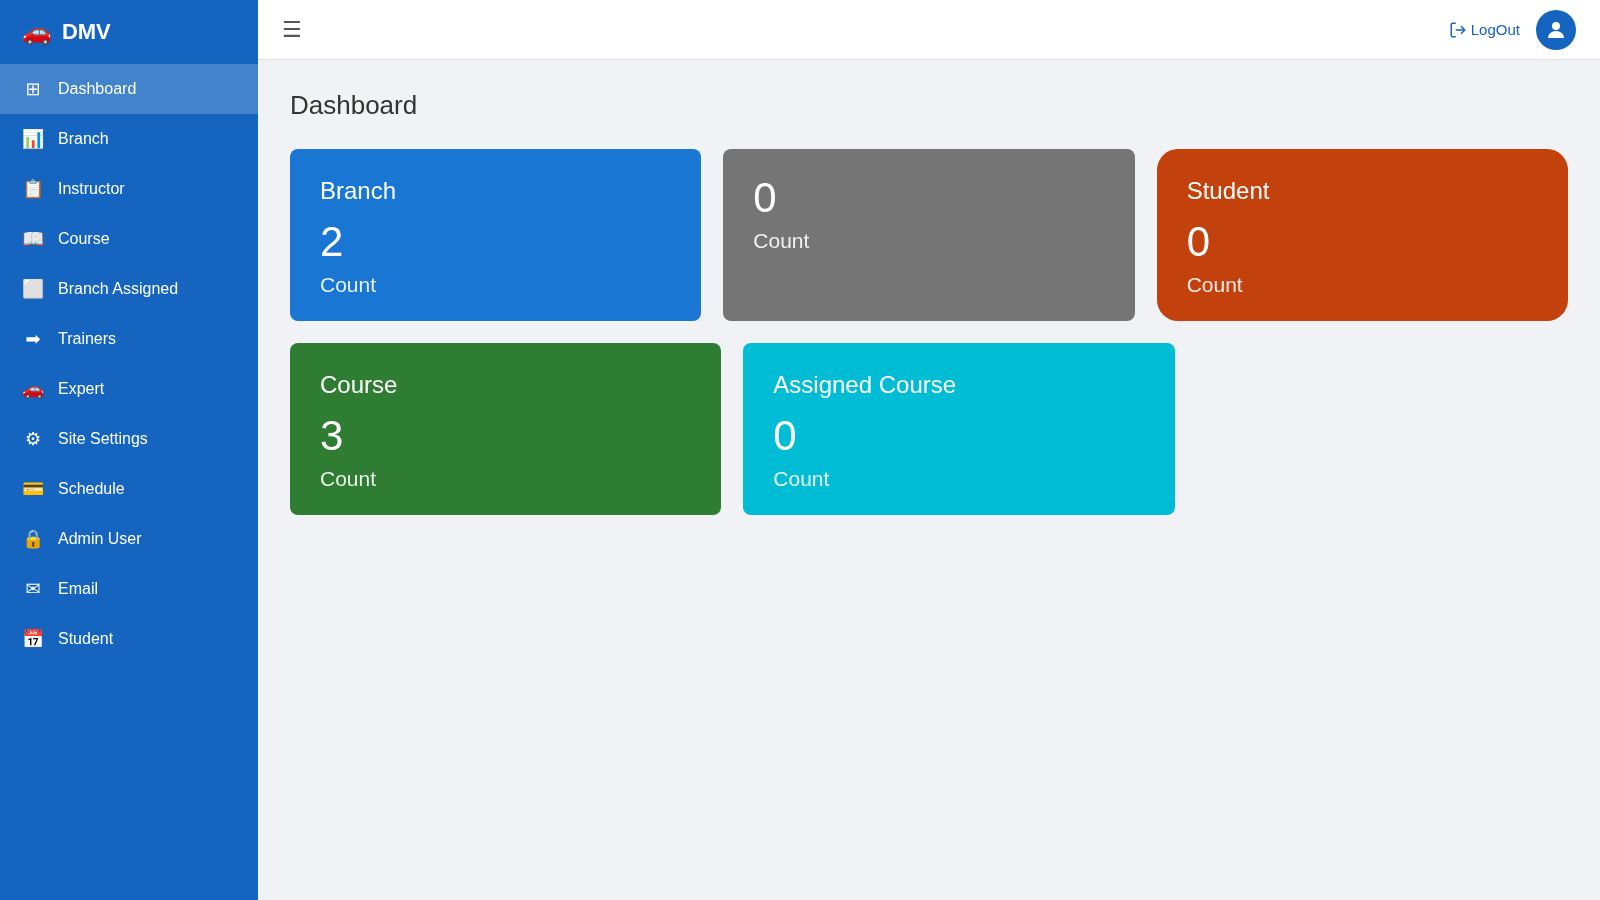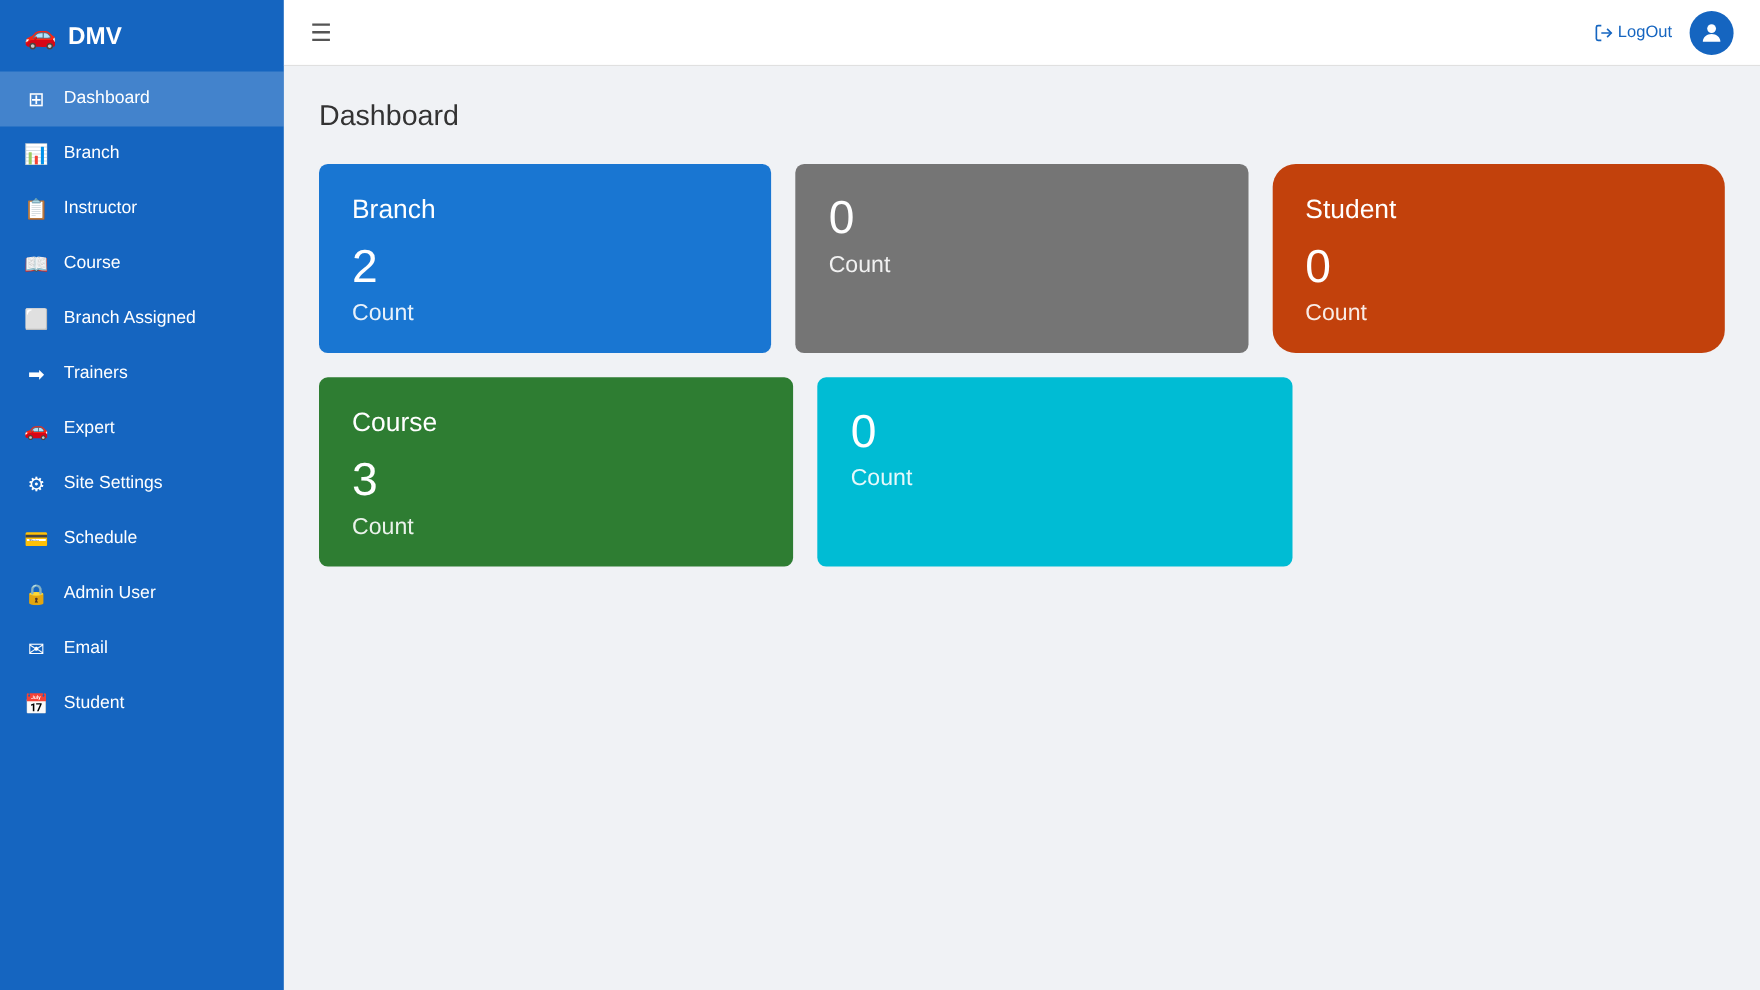--- a/index.html
+++ b/index.html
@@ -246,19 +246,20 @@
       </div>
     </div>
 
     <div class="cards-row">
       <div class="card card-green">
         <div class="card-title">Course</div>
         <div class="card-count">3</div>
         <div class="card-label">Count</div>
       </div>
       <div class="card card-cyan">
+        <div class="card-title">Assigned Course</div>
         <div class="card-count">0</div>
         <div class="card-label">Count</div>
       </div>
       <div class="card-empty"></div>
     </div>
   </div>
 </div>
 
 </body></html>

